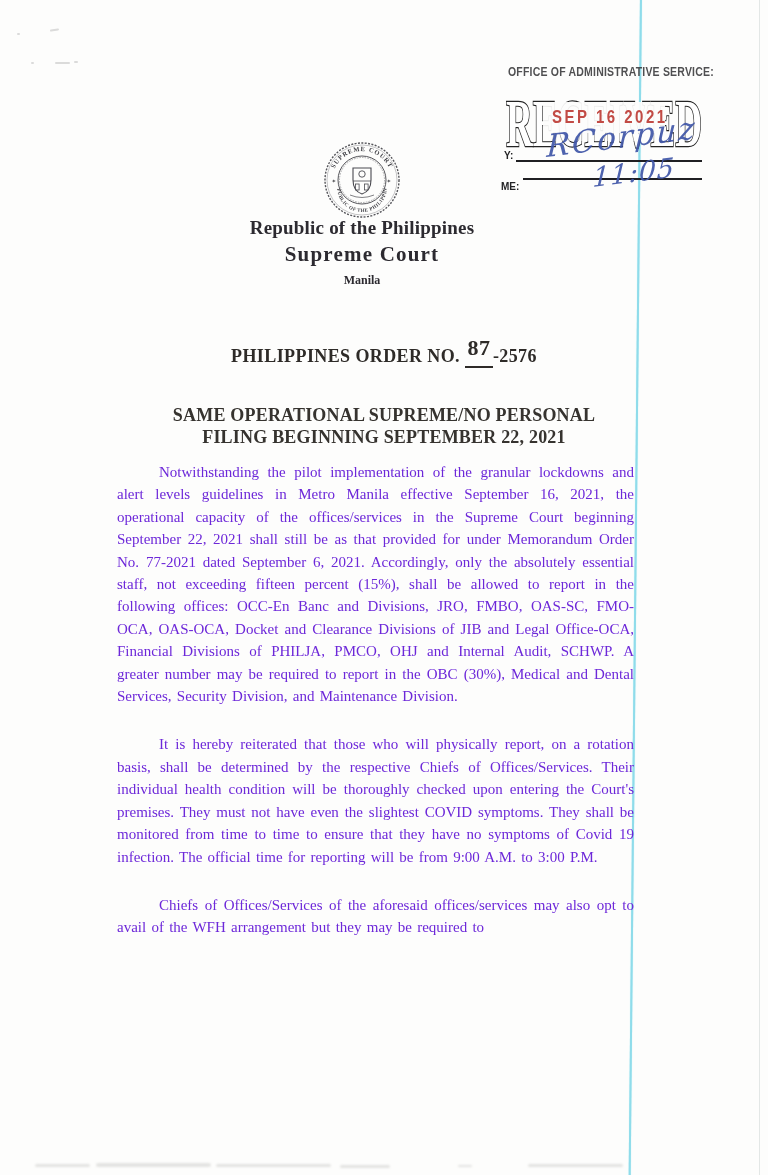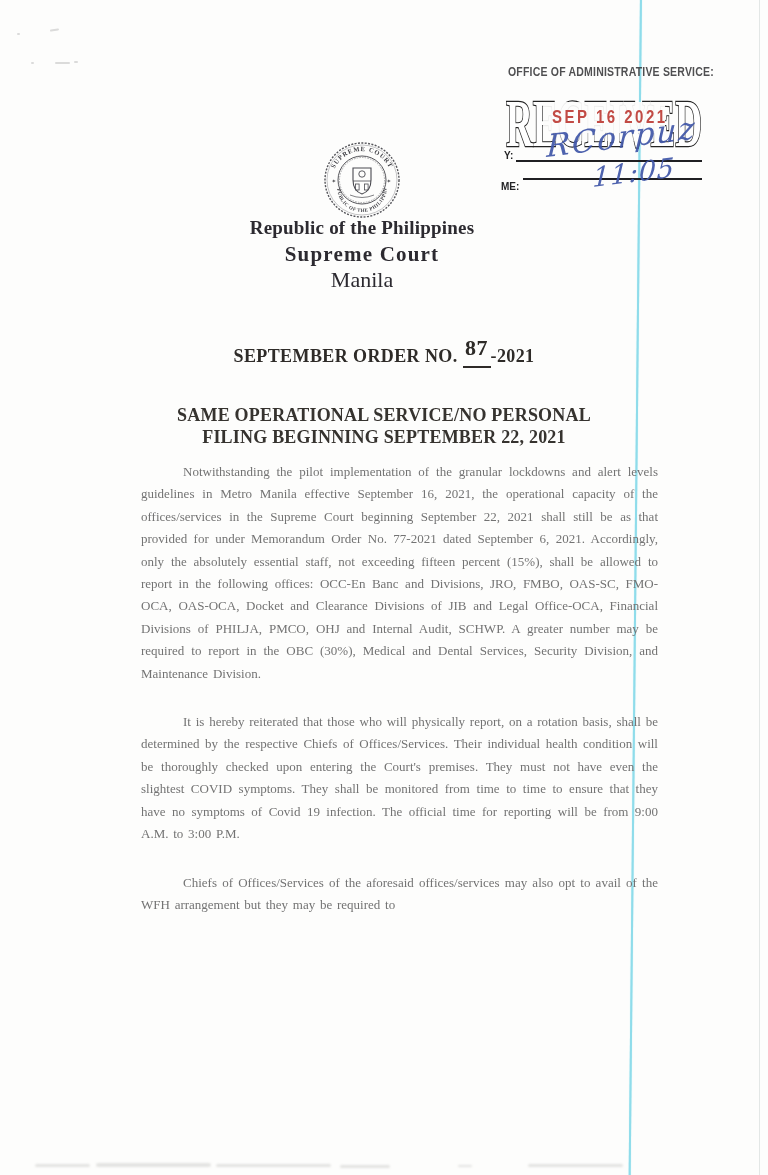--- a/index.html
+++ b/index.html
@@ -70,21 +70,21 @@
   .hand-time { left: 92px; top: 102px; font-size: 27px; letter-spacing: 1px; }
 
   
   .seal { position: absolute; left: 323px; top: 140px; }
   .letterhead {
     position: absolute; left: 162px; top: 215px; width: 400px;
     text-align: center; color: #2c2a30;
   }
   .lh1 { font-size: 19px; font-weight: bold; line-height: 25px; letter-spacing: .2px; }
   .lh2 { font-size: 21px; font-weight: 800; line-height: 28px; letter-spacing: 1.2px; }
-  .lh3 { font-size: 22px; font-weight: normal; line-height: 24px; }
+  .lh3 { font-size: 12px; font-weight: bold; line-height: 24px; }
 
   
   .memo-line {
     position: absolute; left: 0; top: 344px; width: 768px;
     text-align: center; font-size: 18px; font-weight: bold;
     letter-spacing: .4px; color: #2e2b28;
   }
   .mo-num-wrap {
     display: inline-block; border-bottom: 2px solid #2e2b28;
     min-width: 26px; line-height: 1; padding: 0 1px;
@@ -93,24 +93,23 @@
   .subject {
     position: absolute; left: 0; top: 404px; width: 768px;
     text-align: center; font-size: 18px; font-weight: bold;
     line-height: 22px; letter-spacing: .2px; color: #36332f;
   }
 
   
   .body-text {
     position: absolute; left: 117px; top: 461px;
     width: 517px; height: 714px; overflow: hidden;
-    color: #737373;
-    font-size: 13px; line-height: 22.4px;
+    color: #6d28d9;
+    font-size: 15px; line-height: 22.4px;
     text-align: justify;
-    margin-left: 24px;
   }
   .body-text p {
     margin: 0 0 26px 0;
     text-indent: 42px;
     word-spacing: 1.5px;
   }
 </style>
 </head>
 <body>
 
@@ -173,26 +172,26 @@
     </g>
   </svg>
 
   <div class="letterhead">
     <div class="lh1">Republic of the Philippines</div>
     <div class="lh2">Supreme Court</div>
     <div class="lh3">Manila</div>
   </div>
 
   <div class="memo-line">
-    <span>SEPTEMBER ORDER NO.</span>
-    <span class="mo-num-wrap"><span class="mo-num">87</span></span><span>-2021</span>
+    <span>PHILIPPINES ORDER NO.</span>
+    <span class="mo-num-wrap"><span class="mo-num">87</span></span><span>-2576</span>
   </div>
 
   <div class="subject">
-    <div>SAME OPERATIONAL SERVICE/NO PERSONAL</div>
+    <div>SAME OPERATIONAL SUPREME/NO PERSONAL</div>
     <div>FILING BEGINNING SEPTEMBER 22, 2021</div>
   </div>
 
   <div class="body-text">
     <p>Notwithstanding the pilot implementation of the granular lockdowns and alert levels guidelines in Metro Manila effective September 16, 2021, the operational capacity of the offices/services in the Supreme Court beginning September 22, 2021 shall still be as that provided for under Memorandum Order No. 77-2021 dated September 6, 2021. Accordingly, only the absolutely essential staff, not exceeding fifteen percent (15%), shall be allowed to report in the following offices: OCC-En Banc and Divisions, JRO, FMBO, OAS-SC, FMO-OCA, OAS-OCA, Docket and Clearance Divisions of JIB and Legal Office-OCA, Financial Divisions of PHILJA, PMCO, OHJ and Internal Audit, SCHWP. A greater number may be required to report in the OBC (30%), Medical and Dental Services, Security Division, and Maintenance Division.</p>
     <p>It is hereby reiterated that those who will physically report, on a rotation basis, shall be determined by the respective Chiefs of Offices/Services. Their individual health condition will be thoroughly checked upon entering the Court's premises. They must not have even the slightest COVID symptoms. They shall be monitored from time to time to ensure that they have no symptoms of Covid 19 infection. The official time for reporting will be from 9:00 A.M. to 3:00 P.M.</p>
     <p>Chiefs of Offices/Services of the aforesaid offices/services may also opt to avail of the WFH arrangement but they may be required to</p>
   </div>
 
 </div>

